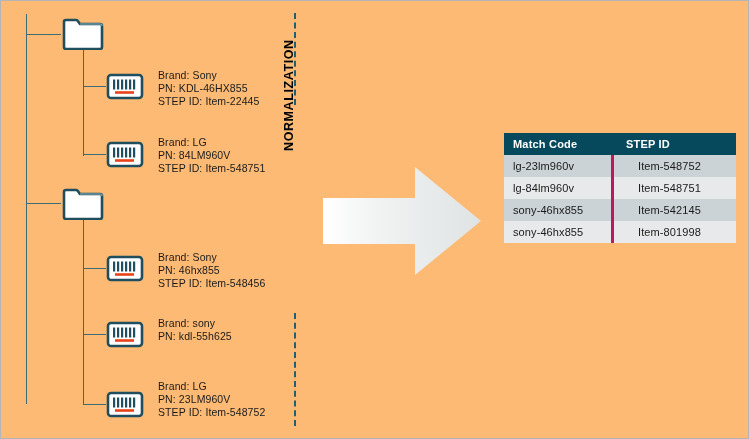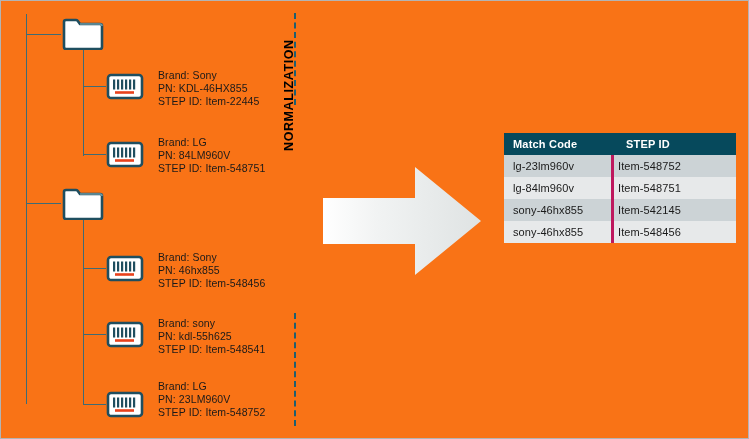--- a/index.html
+++ b/index.html
@@ -4,21 +4,21 @@
 <style>
   html, body {
     margin: 0;
     padding: 0;
     background: #ffffff;
   }
   #canvas {
     position: relative;
     width: 749px;
     height: 439px;
-    background: #f97316;
+    background: #fdba74;
     border: 1px solid #b4b4b4;
     box-sizing: border-box;
     overflow: hidden;
     font-family: "Liberation Sans", sans-serif;
   }
 
   
   .vline, .hline {
     position: absolute;
     background: #3d6b75;
@@ -101,21 +101,21 @@
     padding: 5px 0 5px 9px;
     letter-spacing: 0.2px;
   }
   #match-table th.col-b { padding-left: 12px; }
   #match-table td {
     font-size: 11px;
     color: #1a1a1a;
     padding: 5px 0 5px 9px;
     letter-spacing: 0.1px;
   }
-  #match-table td.col-b { padding-left: 4px; }
+  #match-table td.col-b { padding-left: 24px; }
   #match-table tbody tr:nth-child(odd) td  { background: #ccd3d6; }
   #match-table tbody tr:nth-child(even) td { background: #e7e9ea; }
   #match-table td.col-a { width: 98px; }
   #match-table th.col-a { width: 98px; }
   #match-table tbody tr td.col-a { border-right: 3px solid #be185d; }
   #match-table thead th.col-a { border-right: 0; }
 </style>
 </head>
 <body>
 
@@ -237,21 +237,20 @@
 
   <div class="item-text" style="left:157px; top:250px;">
     <div>Brand: Sony</div>
     <div>PN: 46hx855</div>
     <div>STEP ID: Item-548456</div>
   </div>
 
   <div class="item-text" style="left:157px; top:316px;">
     <div>Brand: sony</div>
     <div>PN: kdl-55h625</div>
-    <div>STEP ID: Item-548541</div>
   </div>
 
   <div class="item-text" style="left:157px; top:379px;">
     <div>Brand: LG</div>
     <div>PN: 23LM960V</div>
     <div>STEP ID: Item-548752</div>
   </div>
 
   <div class="dashed" style="left:293px; top:12px; height:92px;"></div>
   <div class="dashed" style="left:293px; top:312px; height:113px;"></div>
@@ -286,18 +285,18 @@
       <tr>
         <td class="col-a">lg-84lm960v</td>
         <td class="col-b">Item-548751</td>
       </tr>
       <tr>
         <td class="col-a">sony-46hx855</td>
         <td class="col-b">Item-542145</td>
       </tr>
       <tr>
         <td class="col-a">sony-46hx855</td>
-        <td class="col-b">Item-548456</td>
+        <td class="col-b">Item-801998</td>
       </tr>
     </tbody>
   </table>
 
 </div>
 
 </body></html>

